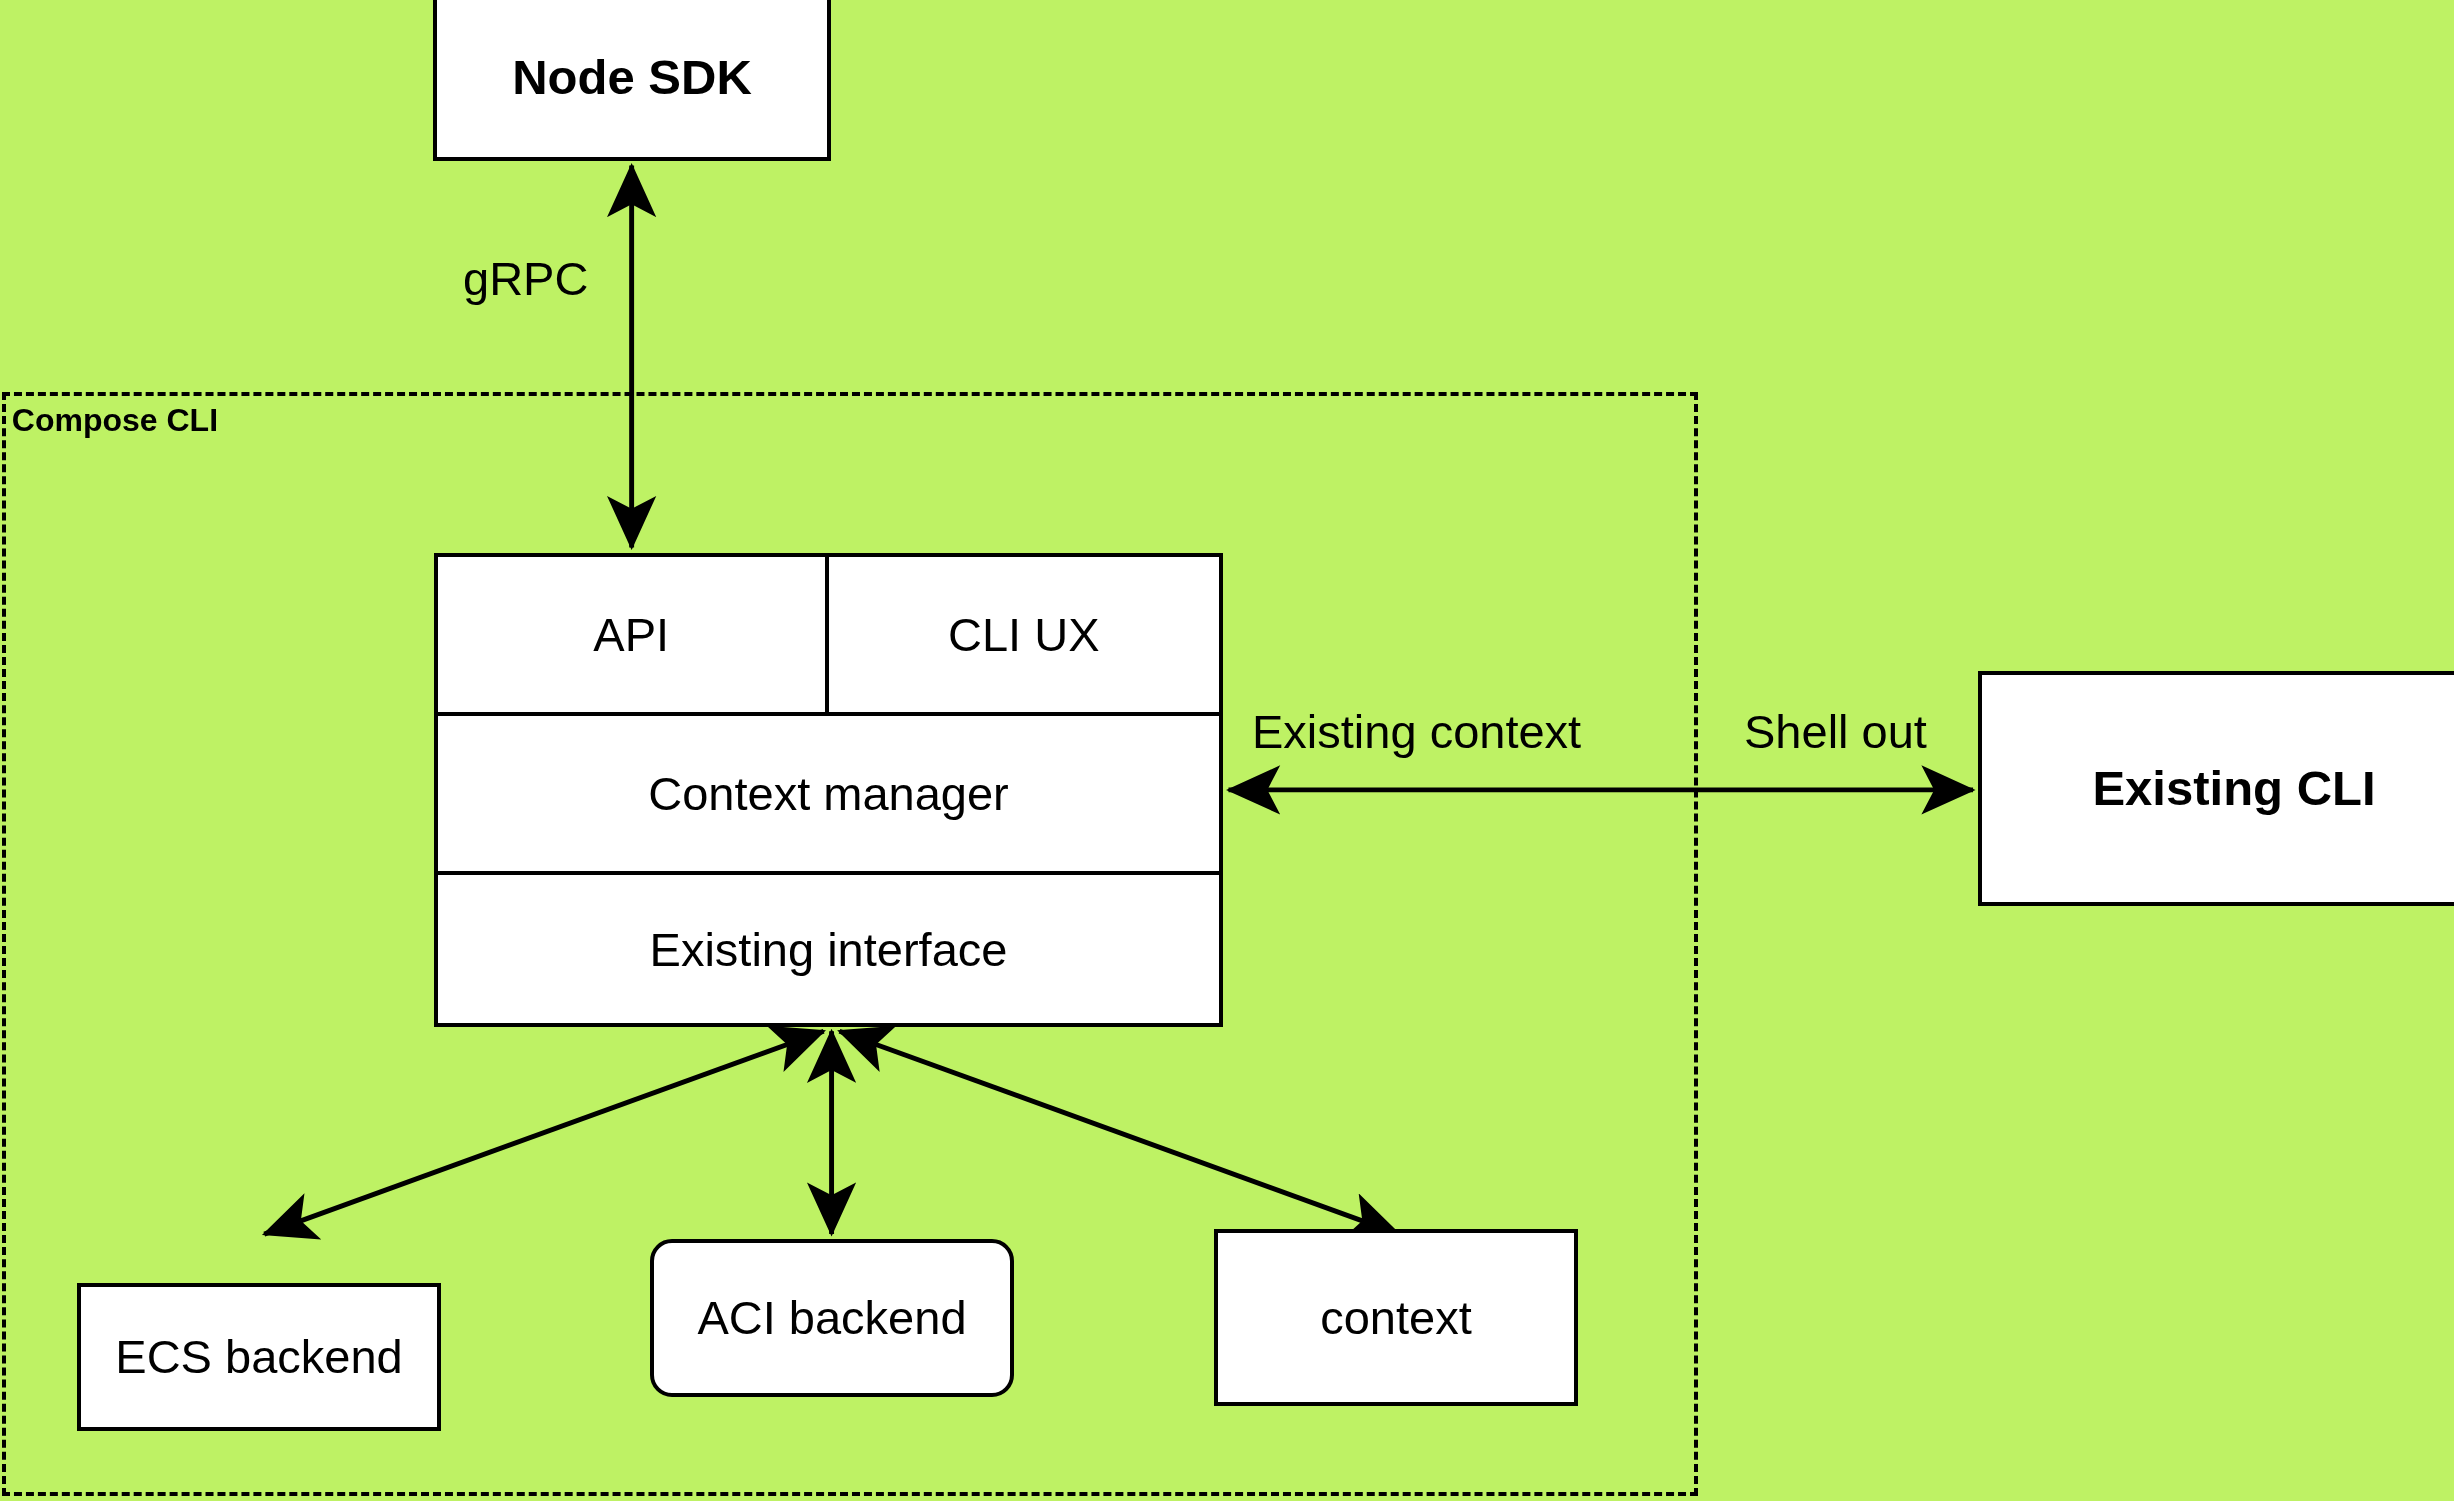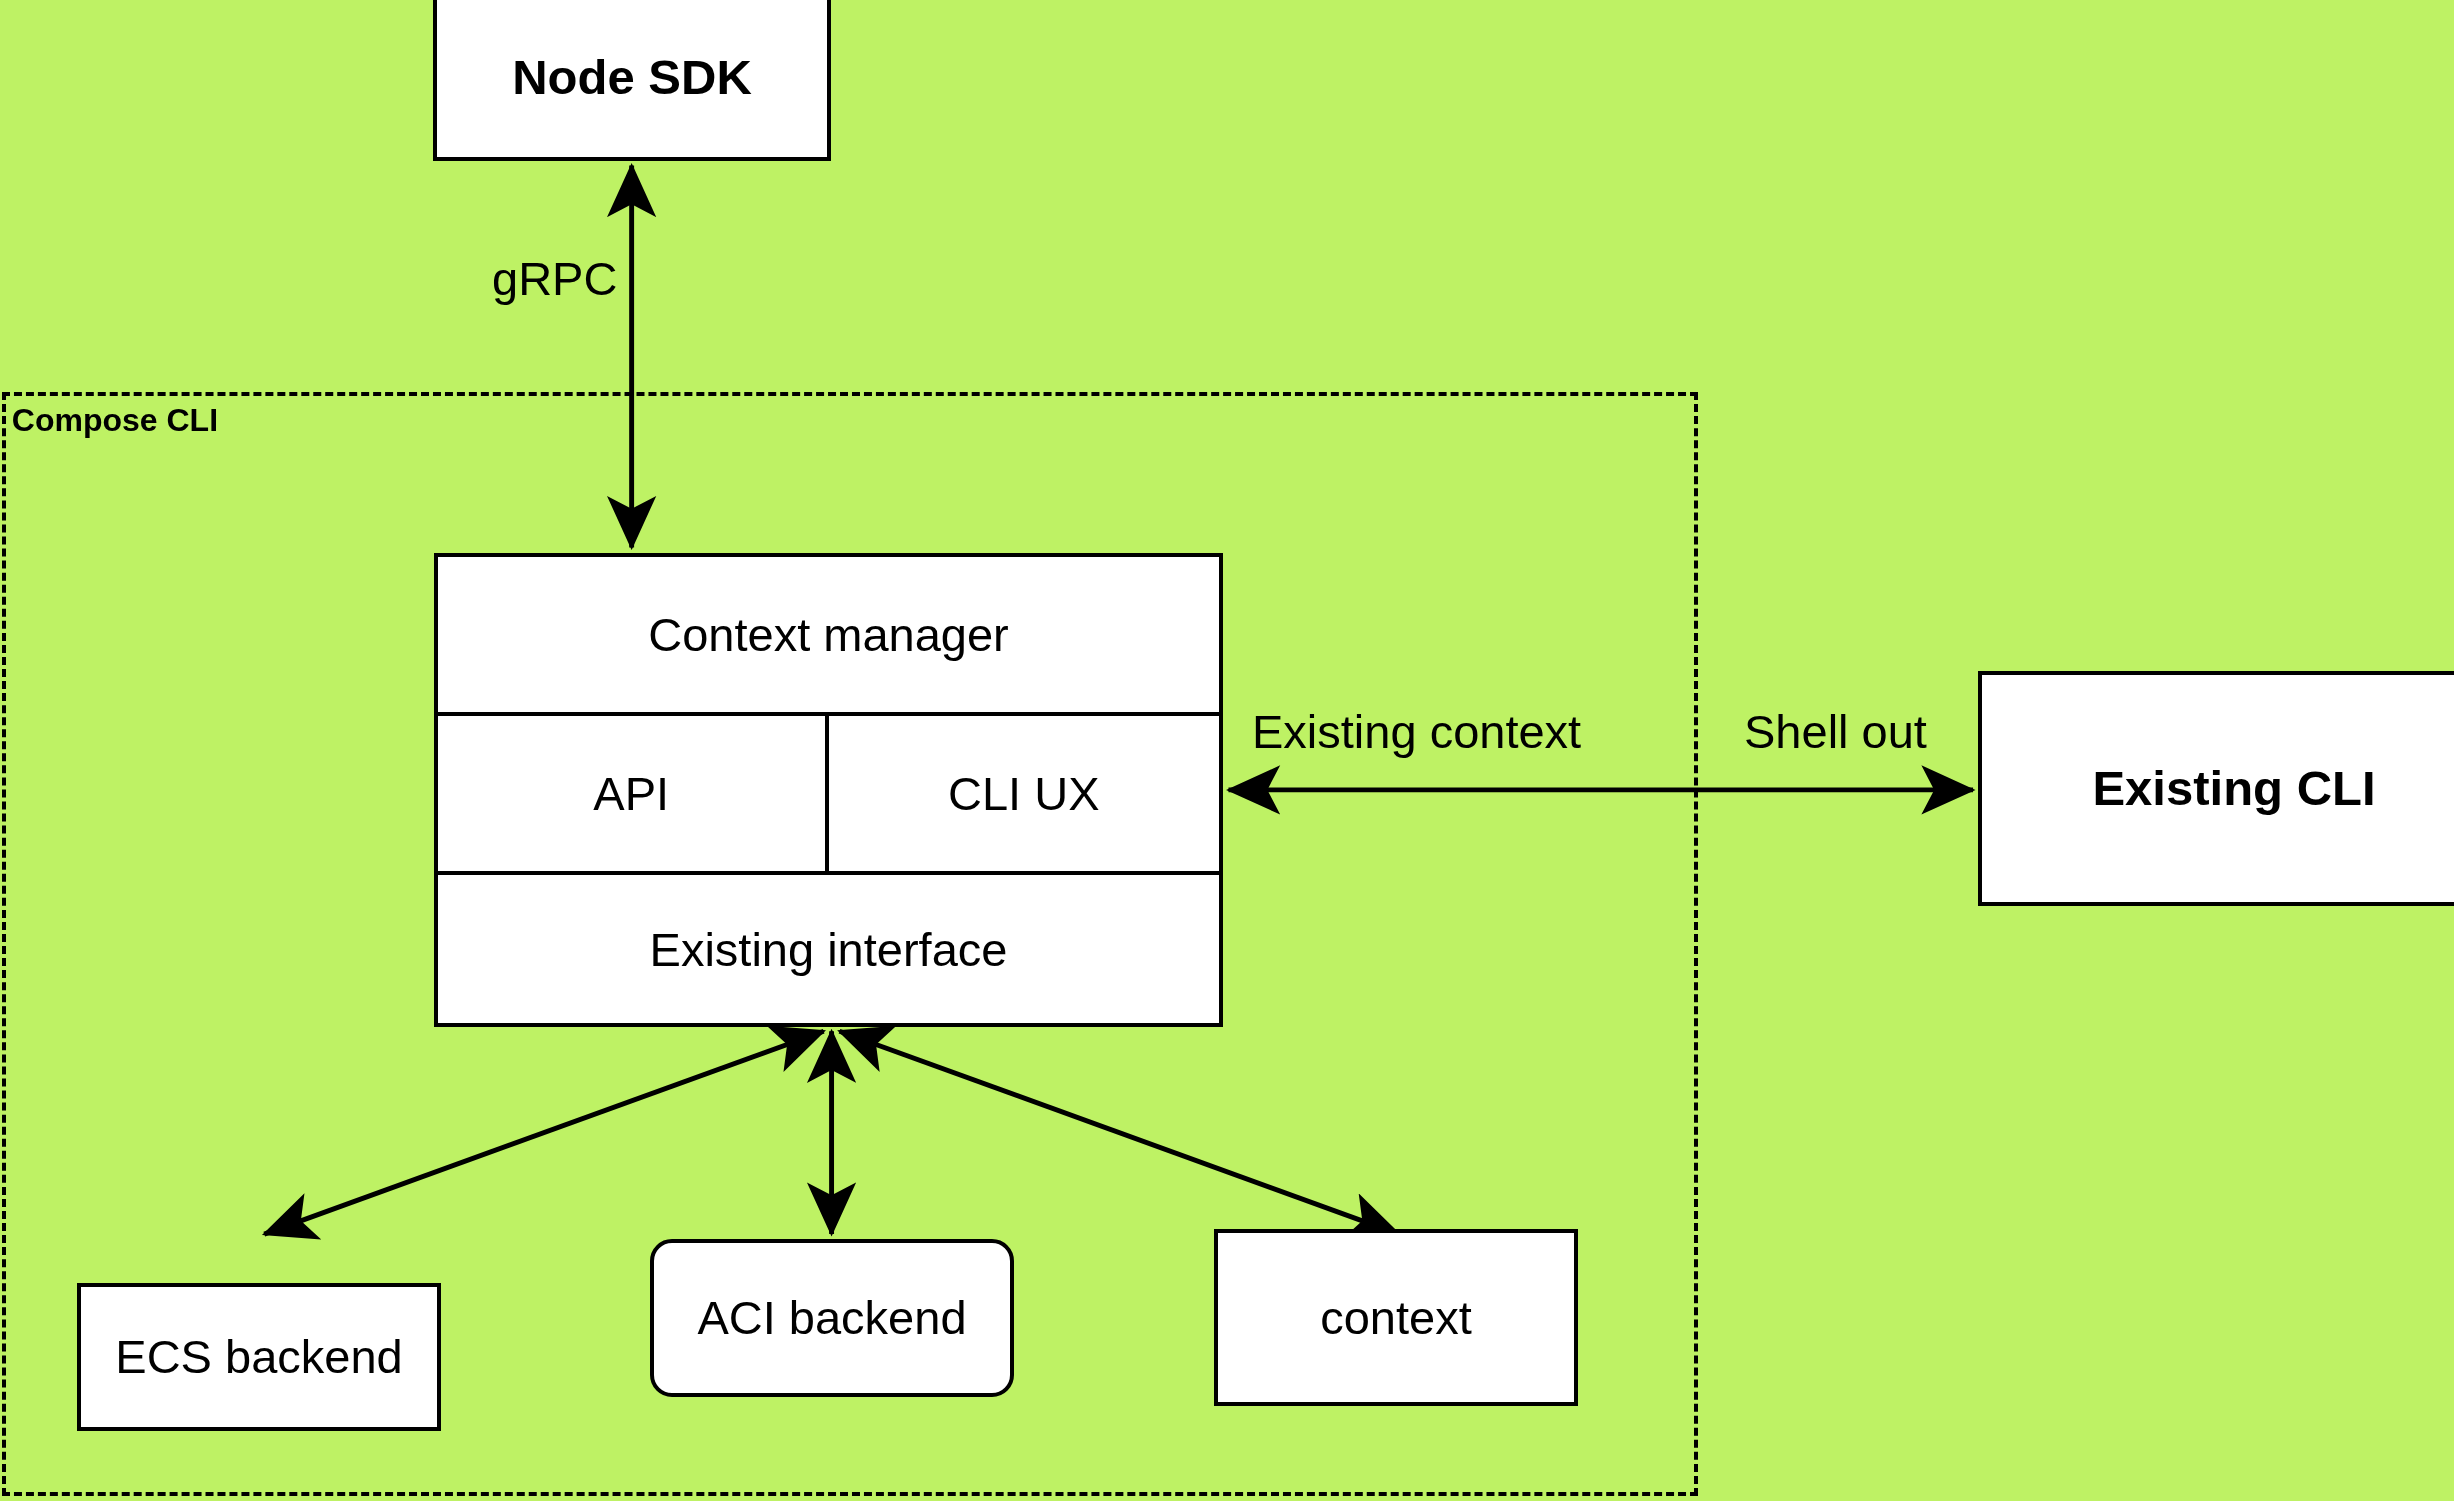--- a/index.html
+++ b/index.html
@@ -122,21 +122,21 @@
   #ecs-backend   { left: 77px;  width: 364px; }
 
   
   .edge-label {
     position: absolute;
     color: #000000;
     font-size: 47px;
     white-space: nowrap;
     font-family: "Liberation Sans", sans-serif;
   }
-  #label-grpc            { left: 492px;  top: 251px; }
+  #label-grpc            { left: 463px;  top: 251px; }
   #label-existing-context{ left: 1252px; top: 704px; text-align: center; }
   #label-shell-out       { left: 1744px; top: 704px; }
 </style>
 </head>
 <body>
 
 <div id="stage">
 
   <svg class="layer" viewBox="0 0 2492 1524" xmlns="http://www.w3.org/2000/svg">
     <defs>
@@ -172,31 +172,31 @@
   <div class="node bold" id="node-sdk">
     <span>Node SDK</span>
   </div>
 
   <div class="edge-label" id="label-grpc">gRPC</div>
 
   <div id="compose-cli"></div>
   <div id="compose-cli-label">Compose CLI</div>
 
   <div id="core-block">
-    <div class="core-row" id="core-row-context">
-      <span>Context manager</span>
-    </div>
     <div class="core-row" id="core-row-top">
       <div id="core-cell-api">
         <span>API</span>
       </div>
       <div id="core-cell-cliux">
         <span>CLI UX</span>
       </div>
     </div>
+    <div class="core-row" id="core-row-context">
+      <span>Context manager</span>
+    </div>
     <div class="core-row" id="core-row-backend">
       <span>Existing interface</span>
     </div>
   </div>
 
   <div class="edge-label" id="label-existing-context">Existing context</div>
   <div class="edge-label" id="label-shell-out">Shell out</div>
 
   <div class="node bold" id="existing-cli">
     <span>Existing CLI</span>

